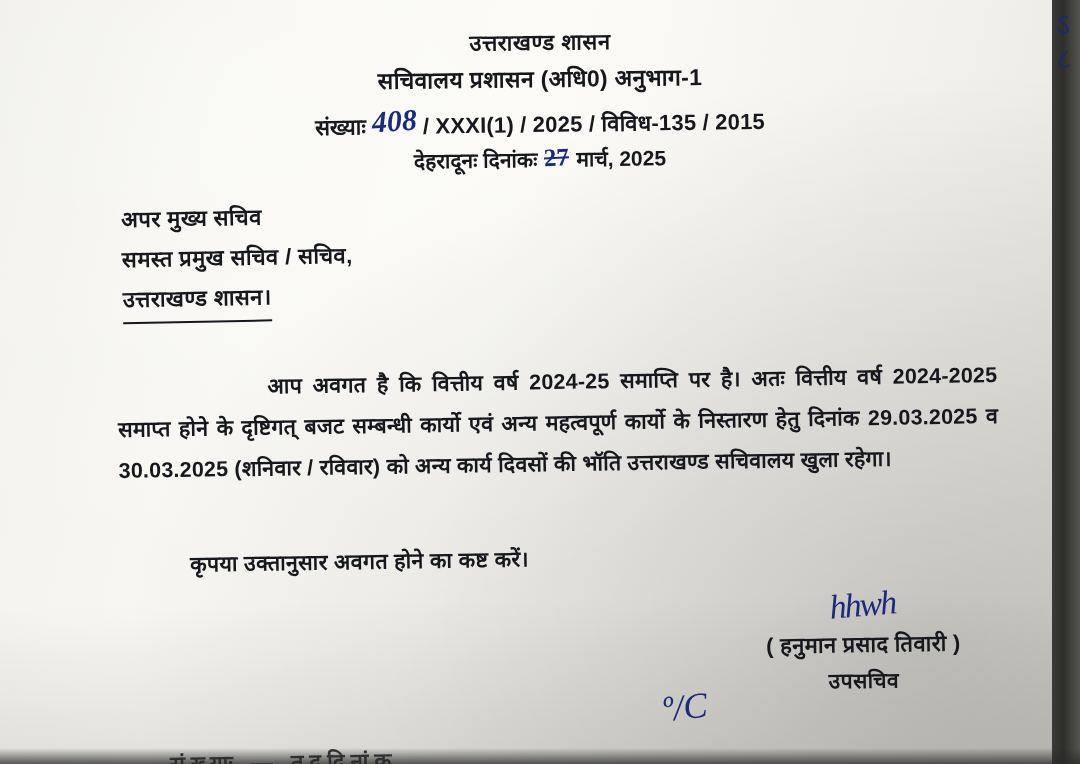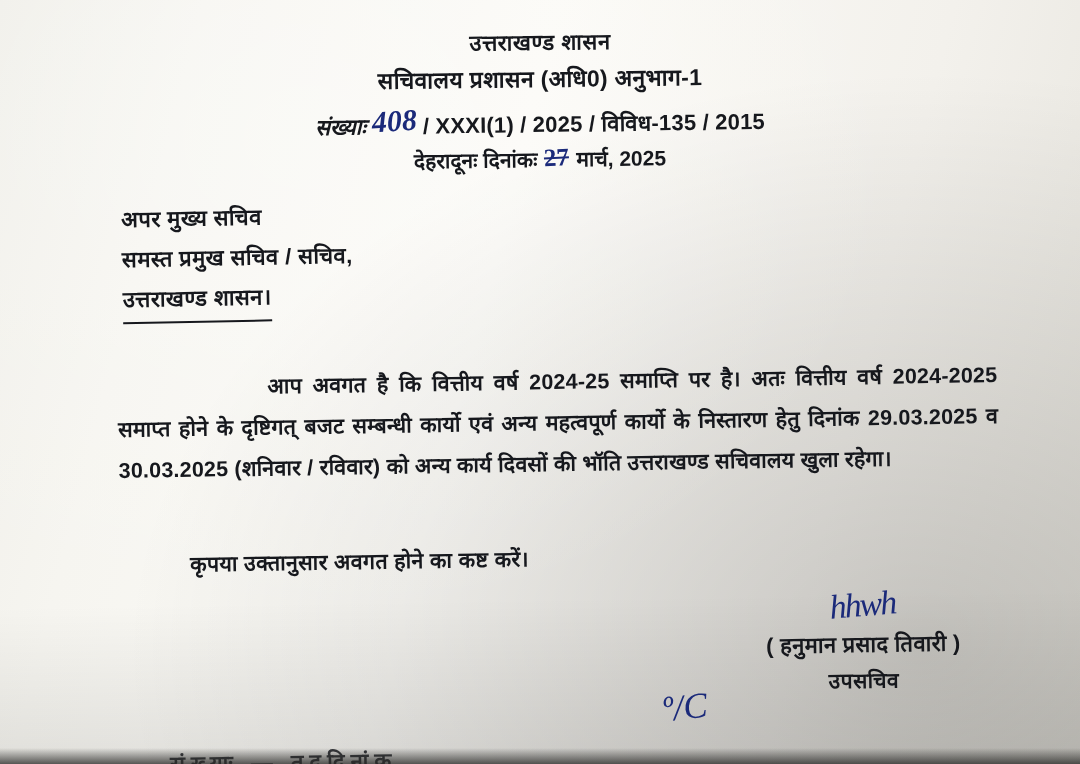--- a/index.html
+++ b/index.html
@@ -90,21 +90,21 @@
     position: absolute; left: 0; right: 0; top: 62px;
     font-size: 23px; letter-spacing: 0.3px; font-weight: 600;
     transform: rotate(-0.7deg);
   }
   .l3 {
     position: absolute; left: 0; right: 0; top: 105px;
     font-size: 22px; font-weight: 600;
     transform: rotate(-0.8deg);
     display: flex; justify-content: center; align-items: baseline; gap: 6px;
   }
-  .l3 .lbl { font-weight: 600; font-style: italic; }
+  .l3 .lbl { font-weight: 600; }
   .hand-num {
     font-family: "Liberation Serif", serif;
     color: #1b2a7a;
     font-size: 30px;
     font-style: italic;
     font-weight: 700;
     transform: rotate(-3deg) translateY(-3px);
     display: inline-block;
   }
   .l3 .rest { font-weight: 700; letter-spacing: 0.2px; }
@@ -270,15 +270,18 @@
       <div class="signature">hhwh</div>
       <div class="signer">( हनुमान प्रसाद तिवारी )</div>
       <div class="designation">उपसचिव</div>
     </div>
 
     <div class="oc-mark">º/C</div>
 
     <div class="bottom-cut">संख्याः   —   तददिनांक</div>
   </div>
 
+  <div class="right-gap">
+    <div class="right-scribble">ऽ ८</div>
+  </div>
 
   <div class="shadow-bottom"></div>
 </div>
 
 </body></html>

